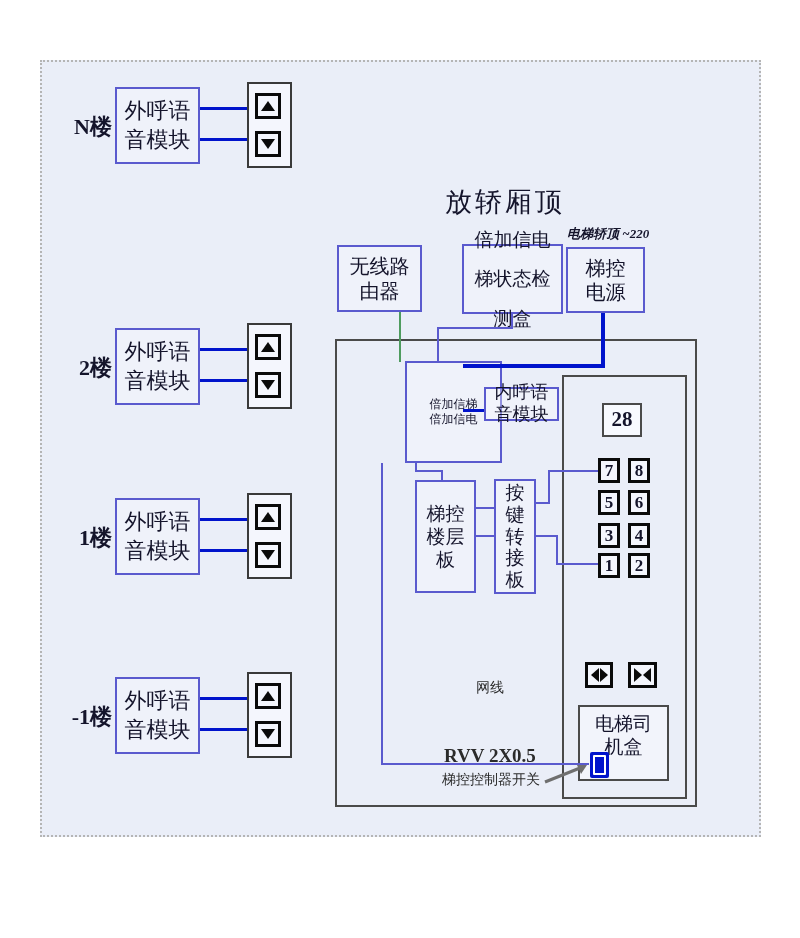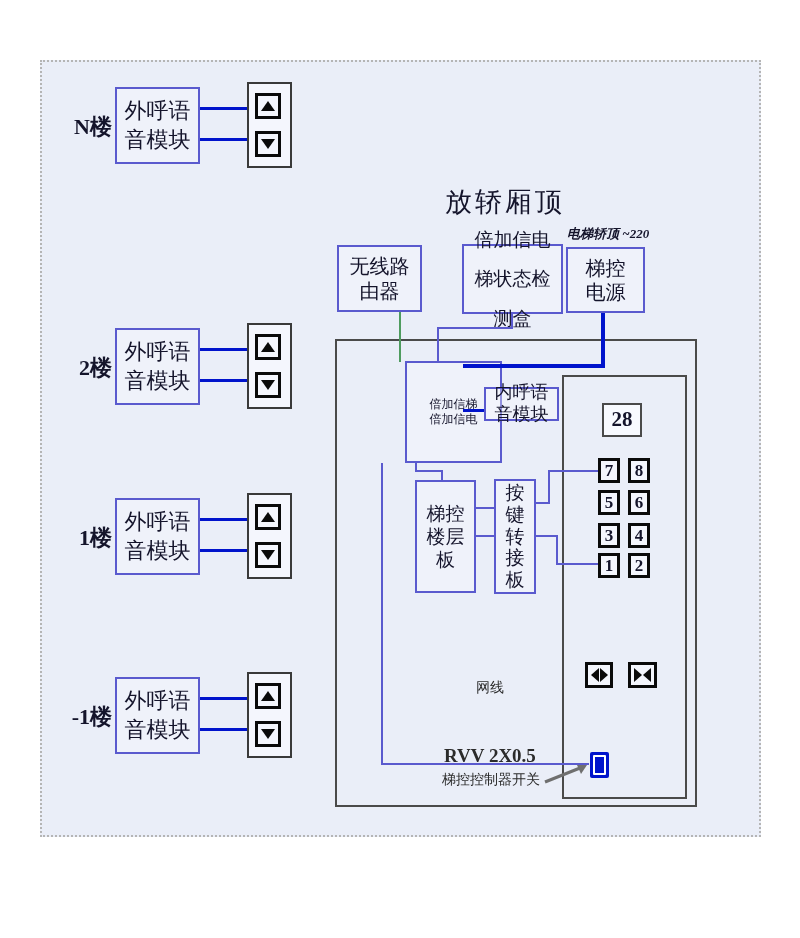--- a/index.html
+++ b/index.html
@@ -186,20 +186,24 @@
 
   <div class="door-btn" style="left:585px;top:662px">
     <span class="tri-l"></span>
       <span class="tri-r"></span>
   </div>
   <div class="door-btn" style="left:628px;top:662px;width:29px">
     <span class="tri-r"></span>
       <span class="tri-l"></span>
   </div>
 
+  <div class="box gray" style="left:578px;top:705px;width:91px;height:76px;font-size:19px;justify-content:flex-start;padding-top:5px;background:#f2f4fb;">
+    <div>电梯司</div>
+    <div>机盒</div>
+  </div>
 
   <div class="switch">
     <div class="switch-inner"></div>
   </div>
 
   <div class="small-label" style="left:476px;top:679px;">网线</div>
   <div class="small-label" style="left:444px;top:745px;font-weight:bold;font-size:19px;">RVV 2X0.5</div>
   <div class="small-label" style="left:442px;top:771px;">梯控控制器开关</div>
 
   <div class="wire green" style="left:399px;top:312px;width:2px;height:50px"></div>

